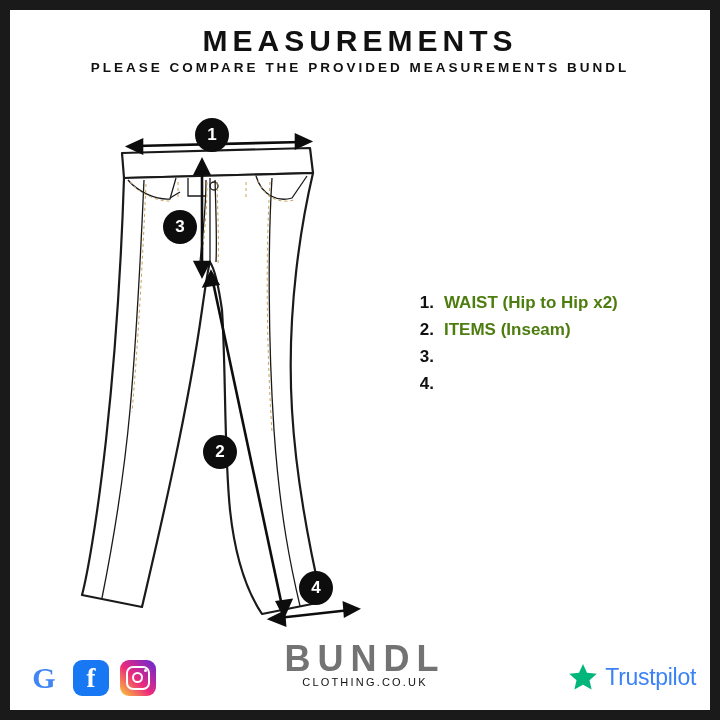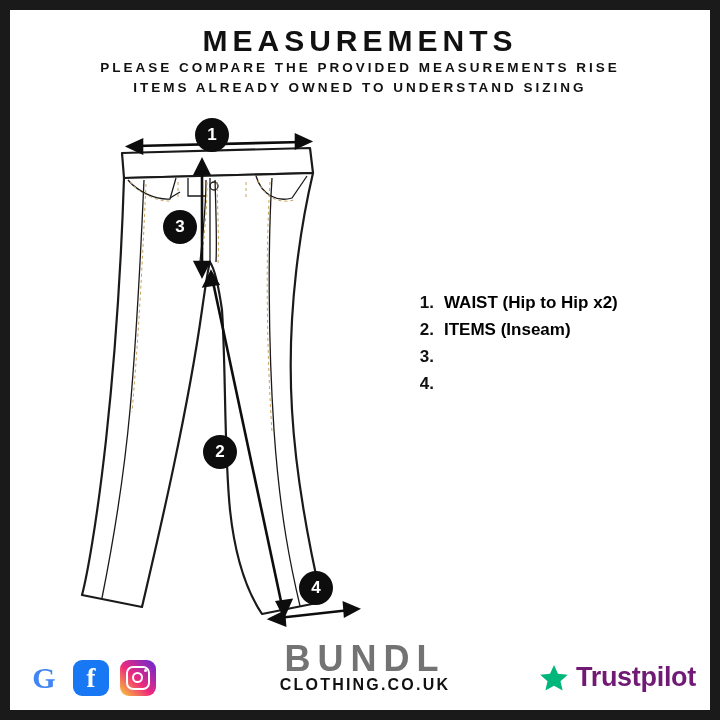--- a/index.html
+++ b/index.html
@@ -65,21 +65,21 @@
     width: 26px;
     text-align: right;
     font-size: 17px;
     font-weight: bold;
     color: #111;
     margin-right: 10px;
   }
   .legend-text {
     font-size: 17px;
     font-weight: bold;
-    color: #000000;
+    color: #4d7c0f;
     white-space: nowrap;
   }
   
   .badge {
     position: absolute;
     width: 34px;
     height: 34px;
     border-radius: 50%;
     background: #0d0d0d;
     color: #fff;
@@ -104,24 +104,24 @@
     text-align: center;
   }
   .brand-name {
     font-size: 36px;
     font-weight: bold;
     letter-spacing: 7px;
     color: #737373;
     line-height: 34px;
   }
   .brand-sub {
-    font-size: 16px;
+    font-size: 11px;
     letter-spacing: 2.2px;
     color: #111;
-    font-weight: bold;
+    font-weight: normal;
   }
   .socials {
     position: absolute;
     left: 16px;
     top: 650px;
     display: flex;
     gap: 11px;
     align-items: center;
   }
   .social {
@@ -171,37 +171,36 @@
   .trustpilot {
     position: absolute;
     right: 14px;
     top: 652px;
     display: flex;
     align-items: center;
     gap: 7px;
   }
   .tp-star { width: 30px; height: 30px; display:block; }
   .tp-word {
-    font-size: 27px;
-    font-weight: bold;
-    color: #701a75;
+    font-size: 23px;
+    font-weight: normal;
+    color: #3b82f6;
     letter-spacing: -0.3px;
   }
   svg.flat { position: absolute; left: 0; top: 0; }
 </style>
 </head>
 <body>
 
 <div id="page">
   <div class="inner">
 
     <div class="title">MEASUREMENTS</div>
     <div class="subtitle">
-      <div>PLEASE COMPARE THE PROVIDED MEASUREMENTS RISE</div>
-      <div>ITEMS ALREADY OWNED TO UNDERSTAND SIZING</div>
+      <div>PLEASE COMPARE THE PROVIDED MEASUREMENTS BUNDL</div>
     </div>
 
     <svg class="flat" width="700" height="700" viewBox="0 0 700 700">
       <g fill="#ffffff" stroke="#1a1a1a" stroke-width="2.2" stroke-linejoin="round">
 
         <path d="M112,143 L300,138 L303,163 L114,168 Z"></path>
 
         <path d="M114,168
                  C112,230 108,320 96,430
                  C86,520 76,570 72,585

